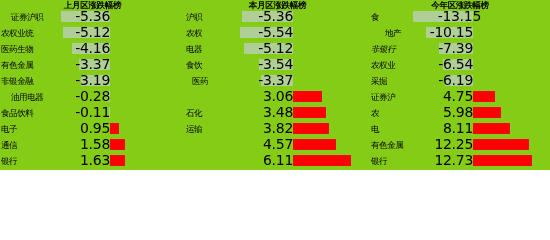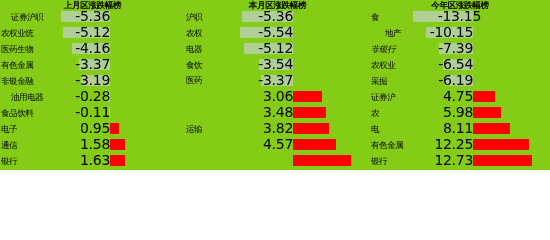--- a/index.html
+++ b/index.html
@@ -169,46 +169,48 @@
           <div class="cat-label" style="left: 1px; width: 38px;">电器</div>
           <div class="bar neg" style="width: 48.64px; left: 59.36px; background: rgb(176, 207, 150);"></div>
           <div class="val-label" style="left: 60px; width: 48px;">-5.12</div>
         </div>
         <div class="row">
           <div class="cat-label" style="left: 1px; width: 38px;">食饮</div>
           <div class="bar neg" style="width: 33.63px; left: 74.37px; background: rgb(176, 207, 150);"></div>
           <div class="val-label" style="left: 60px; width: 48px;">-3.54</div>
         </div>
         <div class="row">
-          <div class="cat-label" style="left: 1px; width: 38px; font-family: Liberation Mono, monospace;">医药</div>
+          <div class="cat-label" style="left: 7px; width: 38px;">医药</div>
           <div class="bar neg" style="width: 32.015px; left: 75.985px; background: rgb(176, 207, 150);"></div>
           <div class="val-label" style="left: 60px; width: 48px;">-3.37</div>
         </div>
         <div class="row">
           <div class="cat-label" style="left: 1px; width: 38px;"></div>
           <div class="bar pos" style="width: 29.07px; left: 108px; background: rgb(255, 0, 0);"></div>
           <div class="val-label" style="left: 60px; width: 48px;">3.06</div>
         </div>
         <div class="row">
+          <div class="cat-label" style="left: 1px; width: 38px;">石化</div>
           <div class="bar pos" style="width: 33.06px; left: 108px; background: rgb(255, 0, 0);"></div>
           <div class="val-label" style="left: 60px; width: 48px;">3.48</div>
         </div>
         <div class="row">
           <div class="cat-label" style="left: 1px; width: 38px;">运输</div>
           <div class="bar pos" style="width: 36.29px; left: 108px; background: rgb(255, 0, 0);"></div>
           <div class="val-label" style="left: 60px; width: 48px;">3.82</div>
         </div>
         <div class="row">
           <div class="cat-label" style="left: 1px; width: 38px;"></div>
           <div class="bar pos" style="width: 43.415px; left: 108px; background: rgb(255, 0, 0);"></div>
           <div class="val-label" style="left: 60px; width: 48px;">4.57</div>
         </div>
         <div class="row">
           <div class="cat-label" style="left: 1px; width: 38px;"></div>
           <div class="bar pos" style="width: 58.045px; left: 108px; background: rgb(255, 0, 0);"></div>
+          <div class="val-label" style="left: 60px; width: 48px;">6.11</div>
         </div>
       </div>
     </div>
     <div class="panel" style="width: 180px;">
       <div class="panel-title">今年区涨跌幅榜</div>
       <div class="zero-line" style="left: 103px; height: 160px;"></div>
       <div class="rows">
         <div class="row">
           <div class="cat-label" style="left: 1px; width: 40px;">食</div>
           <div class="bar neg" style="width: 60.49px; left: 42.51px; background: rgb(176, 207, 150);"></div>

